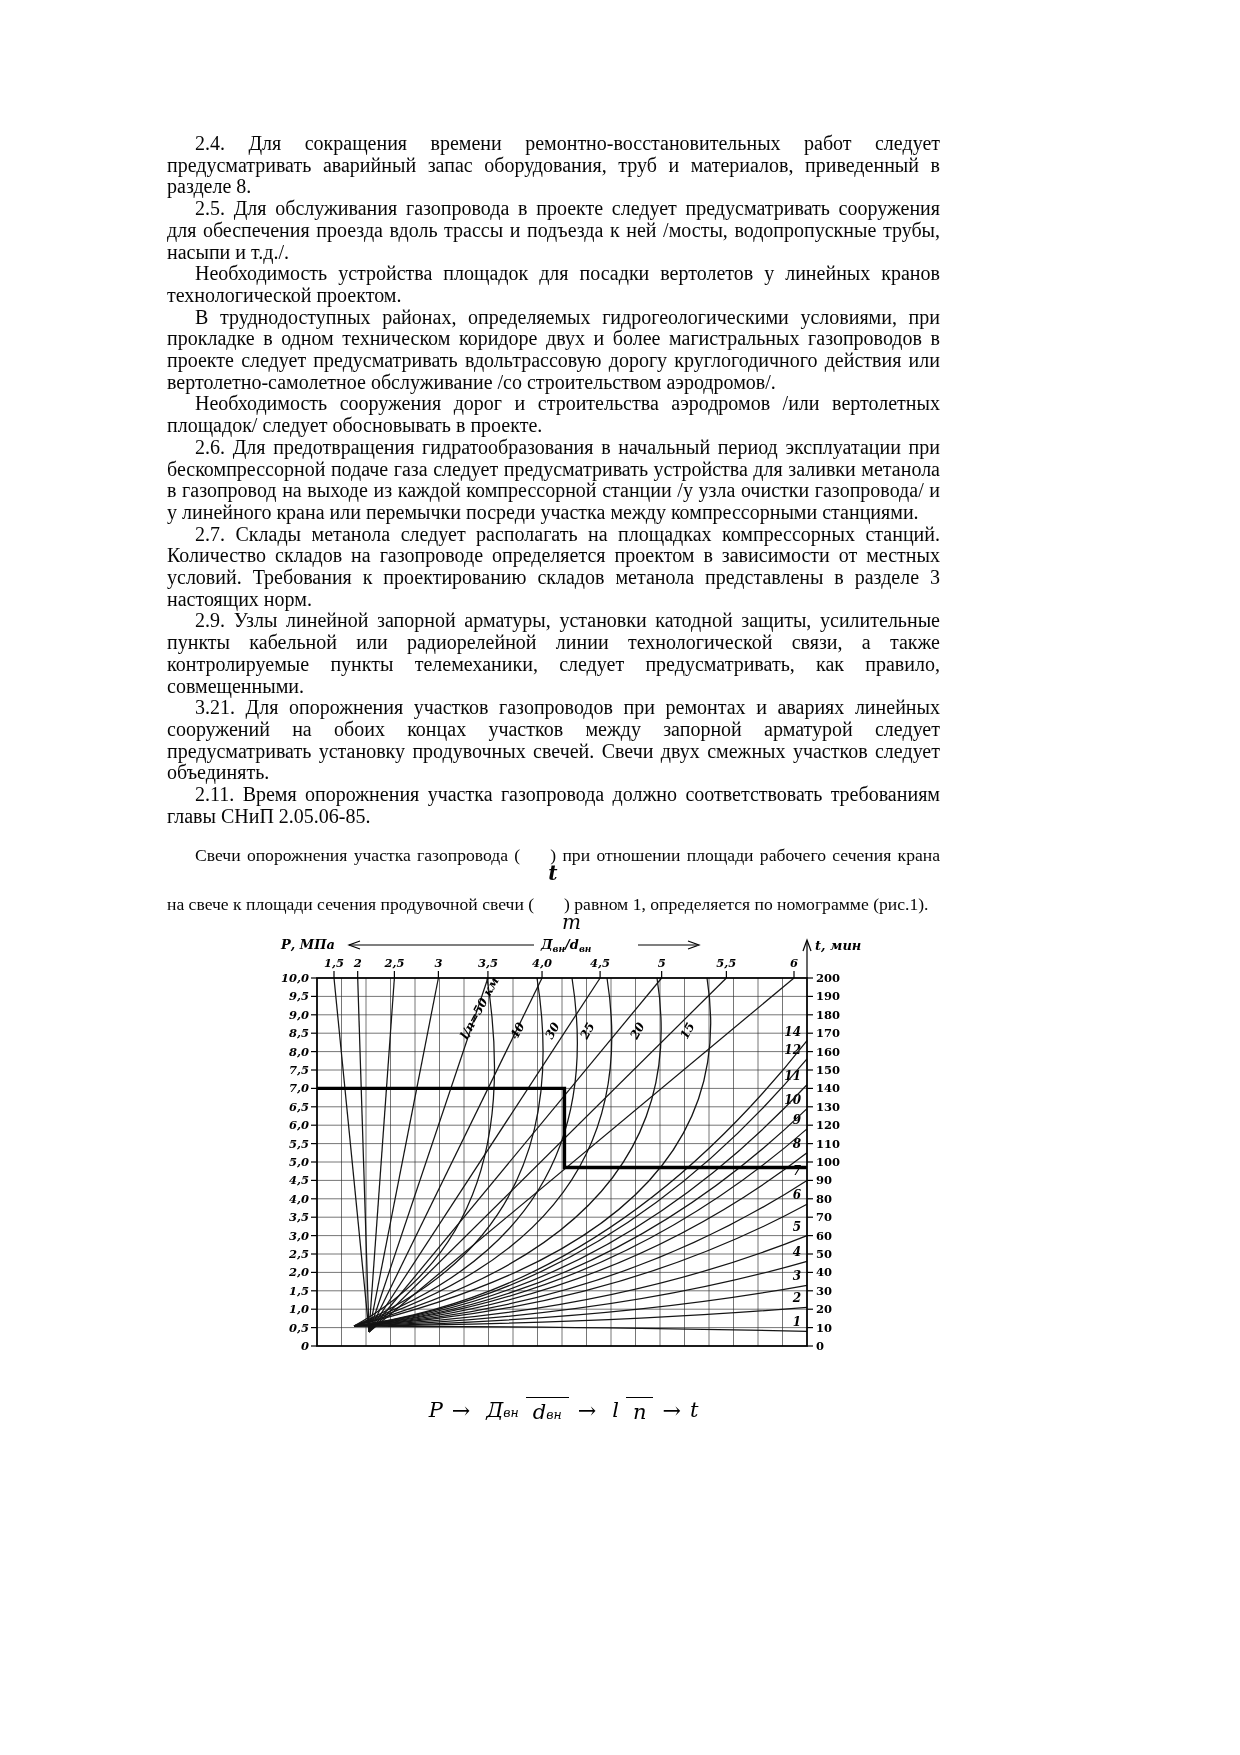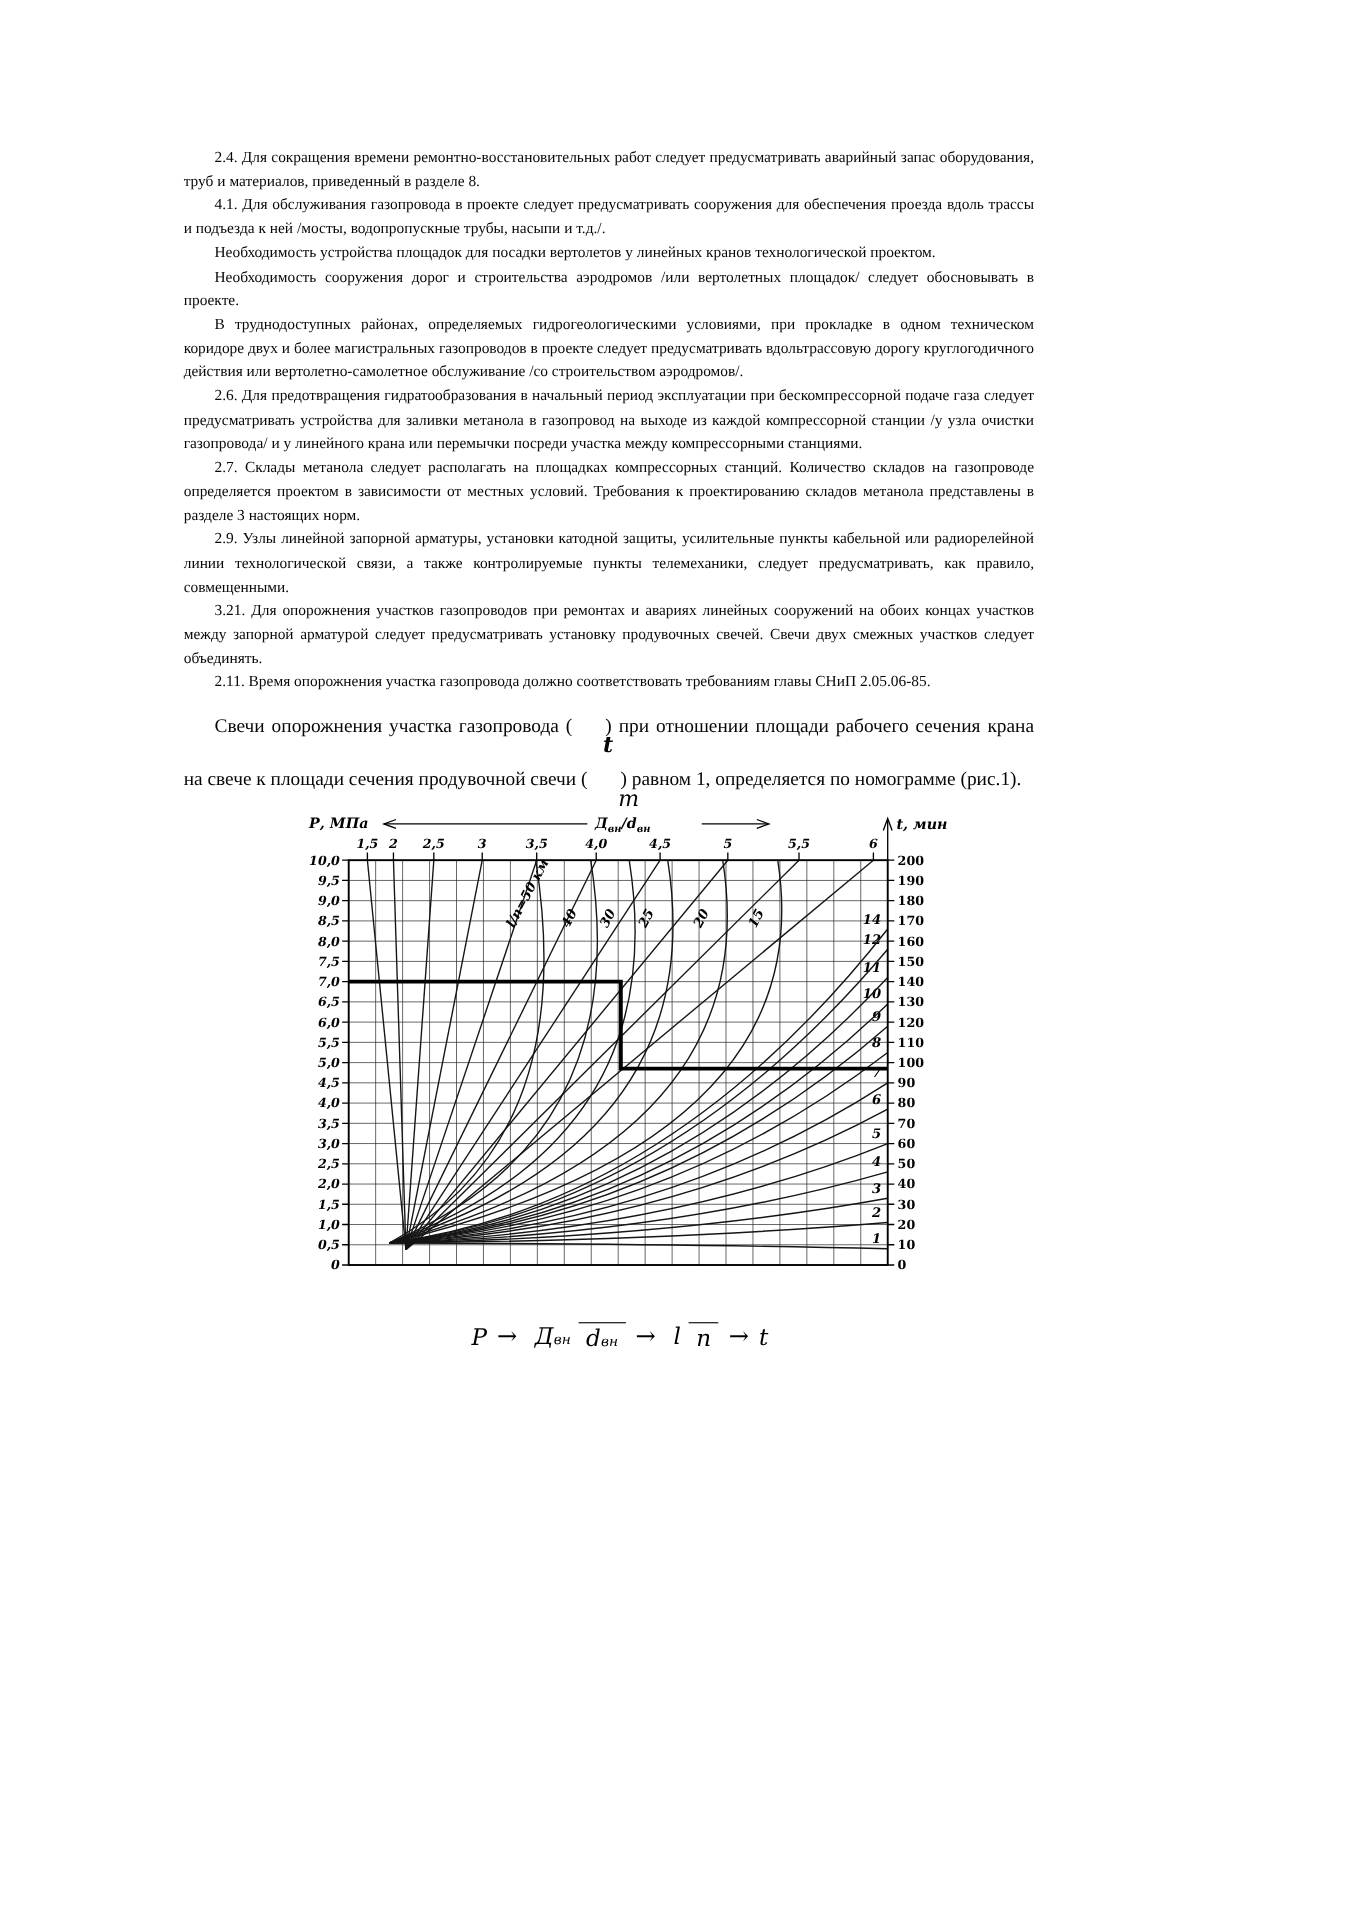--- a/index.html
+++ b/index.html
@@ -4,21 +4,21 @@
 <style>
   * { margin:0; padding:0; box-sizing:border-box; }
   html, body { background:#ffffff; }
   body {
     width:1240px; height:1755px; position:relative;
     font-family:"Liberation Serif", serif; color:#000;
     overflow:hidden;
   }
   .content { position:absolute; left:167px; top:133px; width:773px; }
   p.para {
-    font-size:14px; line-height:21.7px; text-align:justify;
+    font-size:20px; line-height:21.7px; text-align:justify;
     text-indent:28px; color:#060606;
   }
   p.closing {
     font-size:17.6px; line-height:48px; text-align:justify;
     text-indent:28px; margin-top:2px; color:#060606;
   }
   .drop-sym {
     display:inline-block; width:30px; text-align:center;
     transform:translateY(19px);
     font-style:italic; font-weight:bold; font-size:20px;
@@ -45,24 +45,24 @@
   .frac .den { border-top:1.6px solid #000; padding:2px 7px 0 7px; }
   .frac .num { padding:0 7px 1px 7px; }
   .ssub { font-size:12.5px; font-style:italic; }
   .arr { font-style:normal; font-size:22px; }
 </style>
 </head>
 <body>
 
 <div class="content">
   <p class="para">2.4. Для сокращения времени ремонтно-восстановительных работ следует предусматривать аварийный запас оборудования, труб и материалов, приведенный в разделе 8.</p>
-  <p class="para">4.1. Для обслуживания газопровода в проекте следует предусматривать сооружения для обеспечения  проезда вдоль трассы и подъезда к ней /мосты, водопропускные трубы, насыпи и т.д./.</p>
+  <p class="para">2.5. Для обслуживания газопровода в проекте следует предусматривать сооружения для обеспечения  проезда вдоль трассы и подъезда к ней /мосты, водопропускные трубы, насыпи и т.д./.</p>
   <p class="para">Необходимость устройства площадок для посадки вертолетов у линейных кранов технологической проектом.</p>
+  <p class="para">В труднодоступных районах, определяемых гидрогеологическими условиями, при прокладке в одном техническом коридоре двух и более магистральных газопроводов в проекте следует предусматривать вдольтрассовую дорогу круглогодичного действия или вертолетно-самолетное обслуживание /со строительством аэродромов/.</p>
   <p class="para">Необходимость сооружения дорог и строительства аэродромов /или вертолетных площадок/ следует обосновывать в проекте.</p>
-  <p class="para">В труднодоступных районах, определяемых гидрогеологическими условиями, при прокладке в одном техническом коридоре двух и более магистральных газопроводов в проекте следует предусматривать вдольтрассовую дорогу круглогодичного действия или вертолетно-самолетное обслуживание /со строительством аэродромов/.</p>
   <p class="para">2.6. Для предотвращения гидратообразования в начальный период эксплуатации при бескомпрессорной подаче газа следует предусматривать устройства для заливки метанола в газопровод на выходе из каждой компрессорной станции /у узла очистки газопровода/ и у линейного крана или перемычки посреди участка между компрессорными станциями.</p>
   <p class="para">2.7. Склады метанола следует располагать на площадках компрессорных станций. Количество складов на газопроводе определяется проектом в зависимости от местных условий. Требования к проектированию складов метанола представлены в разделе 3 настоящих норм.</p>
   <p class="para">2.9. Узлы линейной запорной арматуры, установки катодной защиты, усилительные пункты кабельной или радиорелейной линии технологической связи, а также контролируемые пункты телемеханики, следует предусматривать, как правило, совмещенными.</p>
   <p class="para">3.21. Для опорожнения участков газопроводов при ремонтах и авариях  линейных сооружений на обоих концах участков между запорной арматурой следует предусматривать установку продувочных свечей. Свечи двух смежных участков следует объединять.</p>
   <p class="para">2.11. Время опорожнения участка газопровода должно соответствовать требованиям главы СНиП 2.05.06-85.</p>
 
   <p class="closing"><span>Свечи опорожнения участка газопровода (</span><span class="drop-sym">t</span><span>) при отношении площади рабочего сечения крана на свече к площади сечения продувочной свечи (</span><span class="drop-sym m">m</span><span>) равном 1, определяется по номограмме  (рис.1).</span></p>
 
   <div class="figure">
     <svg id="nomogram" width="582" height="425" viewBox="0 0 582 425">

